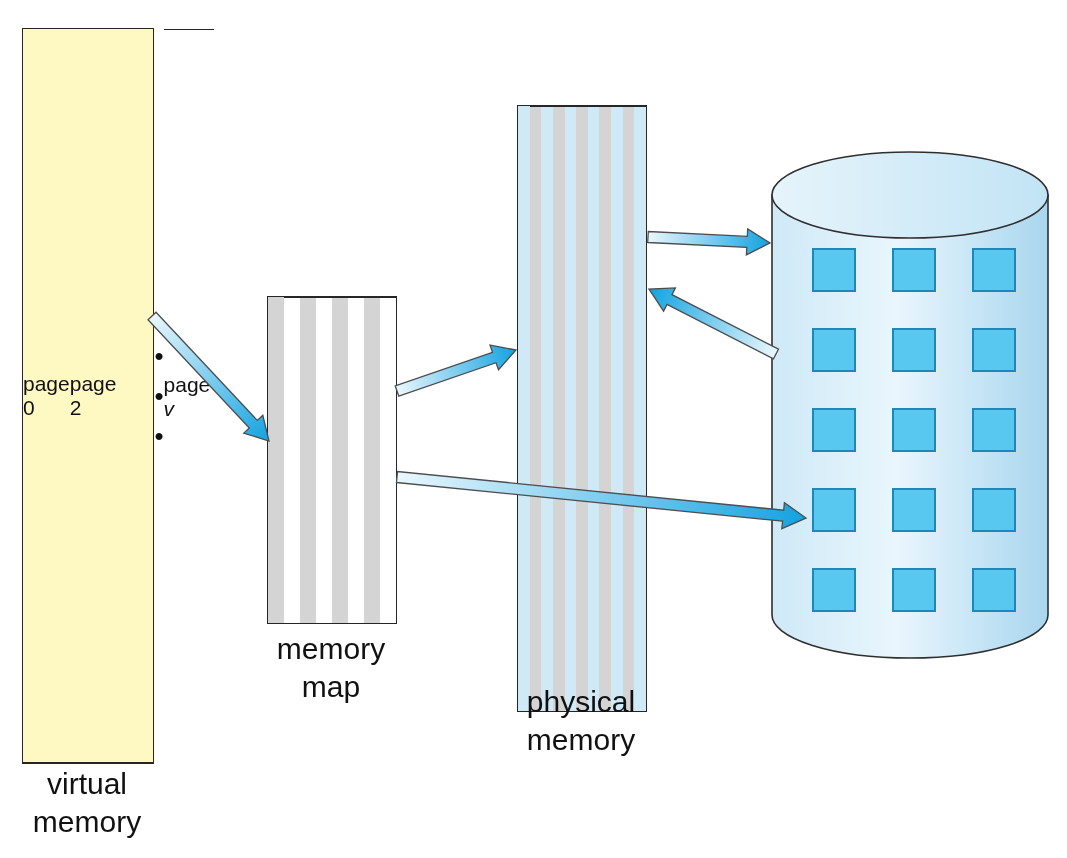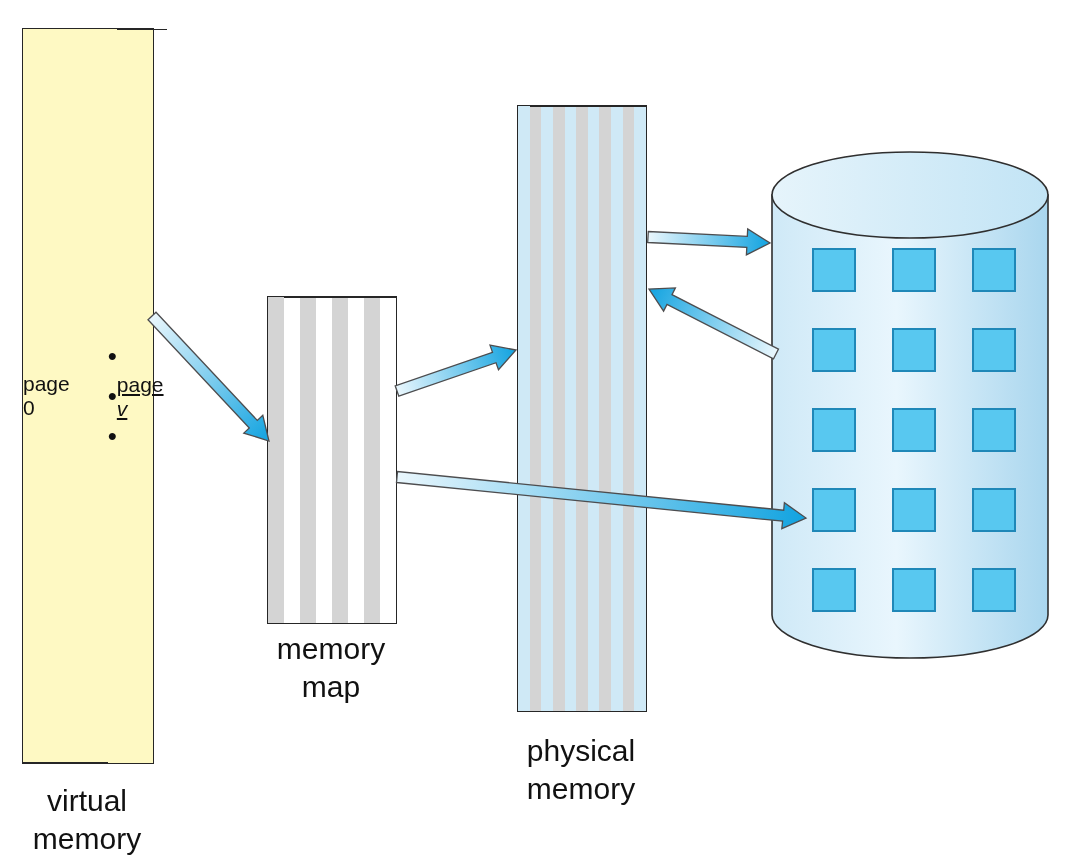--- a/index.html
+++ b/index.html
@@ -5,45 +5,46 @@
   html, body { margin: 0; padding: 0; background: #fff; }
   body { font-family: "Liberation Sans", sans-serif; color: #111; }
   #canvas { position: relative; width: 1067px; height: 858px; background: #fff; overflow: hidden; }
 
   .col { position: absolute; border: 1.6px solid #262626; background: #fef9c3; display: flex; flex-direction: row; }
 
   #virtual-col { left: 22px; top: 28px; width: 130px; height: 734px; }
   .vm-cell { flex: 0 0 38px; border-bottom: 1.6px solid #262626; display: flex; align-items: center; justify-content: center; font-size: 21px; }
   .vm-gap { flex: 1; display: flex; align-items: center; justify-content: center; }
   .vm-dots { white-space: pre-line; font-size: 26px; line-height: 40px; text-align: center; }
-  .vm-last { flex: 0 0 50px; border-top: 1.6px solid #262626; display: flex; align-items: center; justify-content: center; font-size: 21px; text-decoration: underline; }
+  .vm-last { flex: 0 0 50px; border-top: 1.6px solid #262626; display: flex; align-items: center; justify-content: center; font-size: 21px; }
 
   #memory-map-col { left: 267px; top: 296px; width: 128px; height: 326px; }
   #physical-col { left: 517px; top: 105px; width: 128px; height: 605px; }
   .row { flex: 1; }
   .row + .row { border-top: 1.6px solid #262626; }
 
   .label { position: absolute; text-align: center; font-size: 30px; line-height: 1.28; white-space: pre-line; }
-  #virtual-label { left: 22px; top: 782px; width: 130px; text-align: center; }
+  #virtual-label { left: 22px; top: 765px; width: 130px; text-align: center; }
   #memory-map-label { left: 267px; top: 630px; width: 128px; }
-  #physical-label { left: 517px; top: 732px; width: 128px; }
+  #physical-label { left: 517px; top: 683px; width: 128px; }
 
   #disk { position: absolute; left: 770px; top: 150px; width: 280px; height: 510px; }
   #disk svg { position: absolute; left: 0; top: 0; }
   .disk-block { position: absolute; width: 40px; height: 40px; border: 2.5px solid #1f88b8; }
 
   #arrows { position: absolute; left: 0; top: 0; z-index: 10; pointer-events: none; }
 </style>
 </head>
 <body>
 
 <div id="canvas">
 
   <div id="virtual-col" class="col">
     <div class="vm-cell">page 0</div>
+    <div class="vm-cell">page 2</div>
     <div class="vm-cell"></div>
     <div class="vm-gap">
       <div class="vm-dots">•
 •
 •</div>
     </div>
     <div class="vm-last">
       <div><span>page </span><i>v</i></div>
     </div>
   </div>

